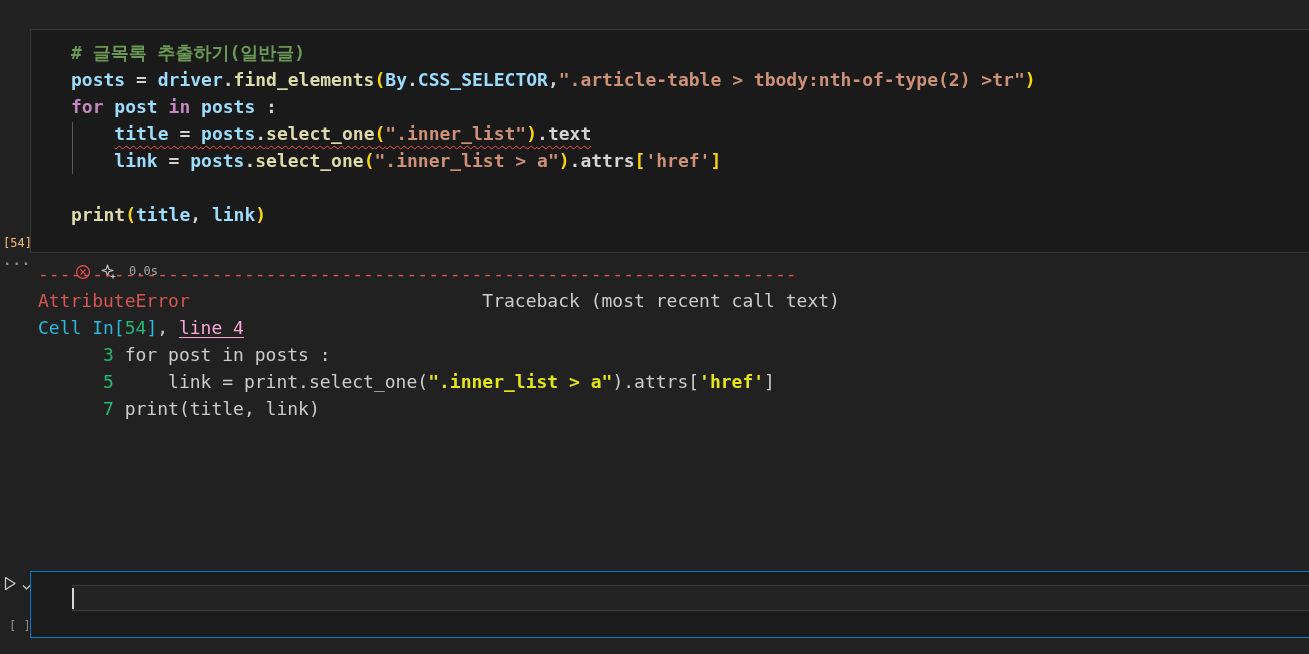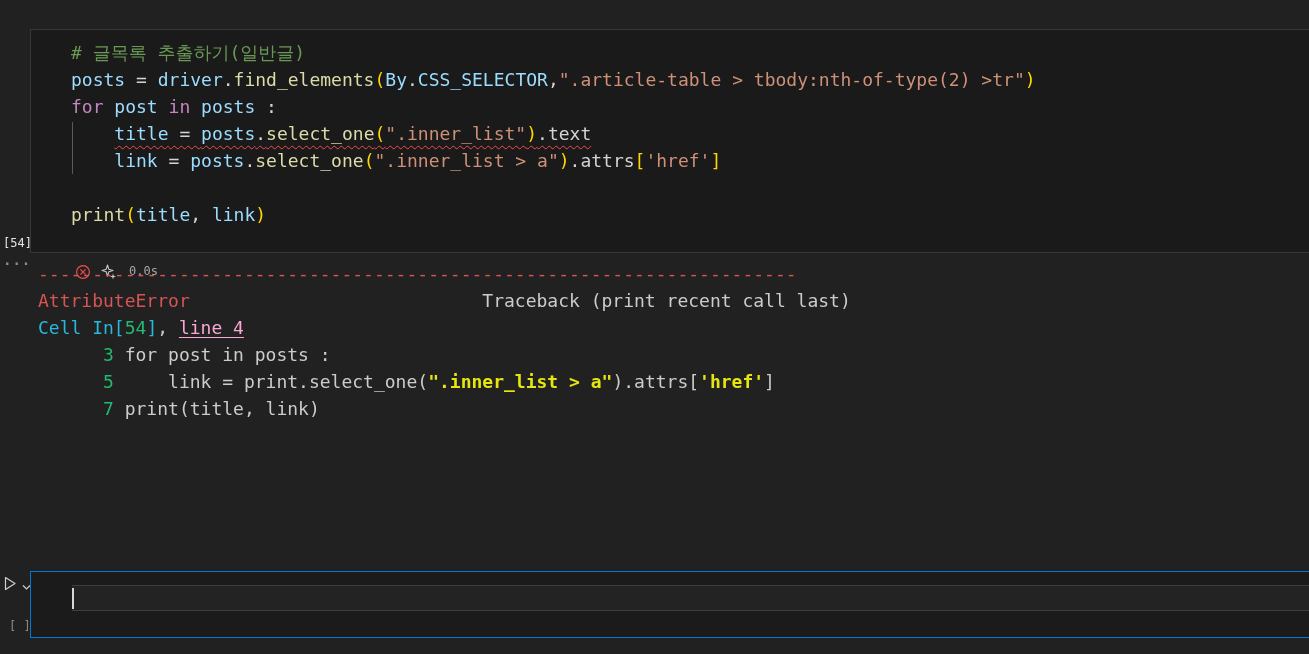--- a/index.html
+++ b/index.html
@@ -8,41 +8,41 @@
     background:#212121;
     font-family:"DejaVu Sans Mono","Liberation Mono",monospace;
     position:relative;
   }
   
   .code-cell {
     position:absolute; left:30px; top:29px; right:0; height:224px;
     background:#1a1a1a;
     border-top:1px solid #373737; border-left:1px solid #373737; border-bottom:1px solid #373737;
   }
-  .code-editor { position:absolute; left:40px; top:9px; right:4px; }
+  .code-editor { position:absolute; left:40px; top:9px; right:4px;font-weight:bold; }
   .cl { height:27px; line-height:27px; font-size:18px; white-space:pre; color:#d4d4d4; }
   .indent-guide { position:absolute; left:41px; top:92px; width:1px; height:52px; background:#5a5a5a; }
   
   .tk-cm { color:#6a9955; }
   .tk-v  { color:#9cdcfe; }
   .tk-f  { color:#dcdcaa; }
   .tk-k  { color:#c586c0; }
   .tk-s  { color:#ce9178; }
   .tk-p  { color:#d4d4d4; }
   .tk-b  { color:#ffd700; }
   .tk-d  { color:#cccccc; }
   .tk-r  { color:#d65452; }
   .tk-g  { color:#23b873; }
   .tk-cy { color:#29b8db; }
   .tk-bl { color:#f9a8d4; text-decoration:underline; text-underline-offset:3px; }
   .tk-y  { color:#e5e510; font-weight:bold; }
   .sq { text-decoration:underline wavy #f14c4c 1px; text-underline-offset:5px;margin-top:20px; }
   
   .exec-count {
-    position:absolute; left:3px; top:236px; font-size:12px; color:#e5e5e5;
+    position:absolute; left:3px; top:236px; font-size:12px; color:#fdba74;
   }
   .status-row { position:absolute; left:44px; top:234px; height:18px; display:flex; align-items:flex-start; gap:10px; }
   .status-row .dur { font-size:12px; color:#a6a6a6; padding-left:2px; }
   .icon16 { width:16px; height:16px; display:inline-block; }
   
   .collapse-ind {
     position:absolute; left:3px; top:252px; font-size:14px; color:#8a8a8a; font-weight:bold; letter-spacing:1px;
   }
   .output-area { position:absolute; left:38px; top:260px; right:0; }
   .output-area .cl { color:#cccccc; }
@@ -90,21 +90,21 @@
       </svg>
     </span>
     <span class="dur">0.0s</span>
   </div>
 </div>
 
 <div class="collapse-ind">...</div>
 
 <div class="output-area" id="output-area">
     <div class="cl"><span class="tk-r">----------------------------------------------------------------------</span></div>
-    <div class="cl"><span class="tk-r">AttributeError</span><span class="tk-d">                           Traceback (print recent call last)</span></div>
+    <div class="cl"><span class="tk-r">AttributeError</span><span class="tk-d">                           Traceback (most recent call text)</span></div>
     <div class="cl"><span class="tk-cy">Cell In[</span><span class="tk-g">54</span><span class="tk-cy">]</span><span class="tk-d">, </span><span class="tk-bl">line 4</span></div>
     <div class="cl"><span class="tk-g">      3</span><span class="tk-d"> for post in posts :</span></div>
     <div class="cl"><span class="tk-g">      5</span><span class="tk-d">     link = print.select_one(</span><span class="tk-y">".inner_list &gt; a"</span><span class="tk-d">).attrs[</span><span class="tk-y">'href'</span><span class="tk-d">]</span></div>
     <div class="cl"><span class="tk-g">      7</span><span class="tk-d"> print(title, link)</span></div>
     <div class="cl">&nbsp;</div>
   </div>
 
 <div class="run-controls">
   <span>
     <svg width="16" height="17" viewBox="0 0 16 17">

